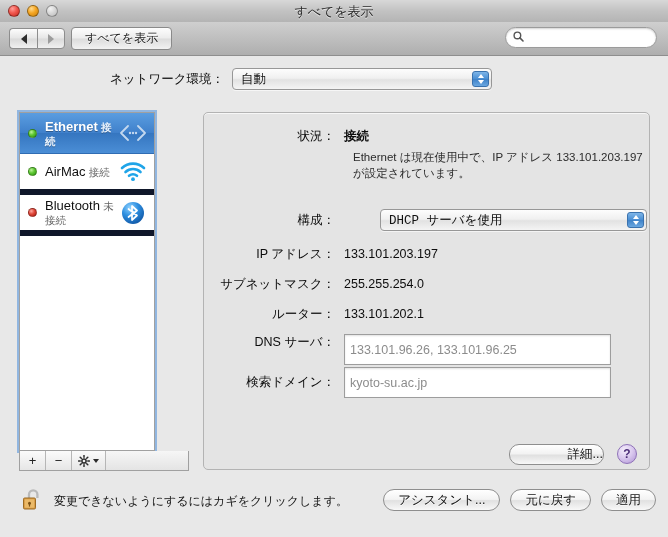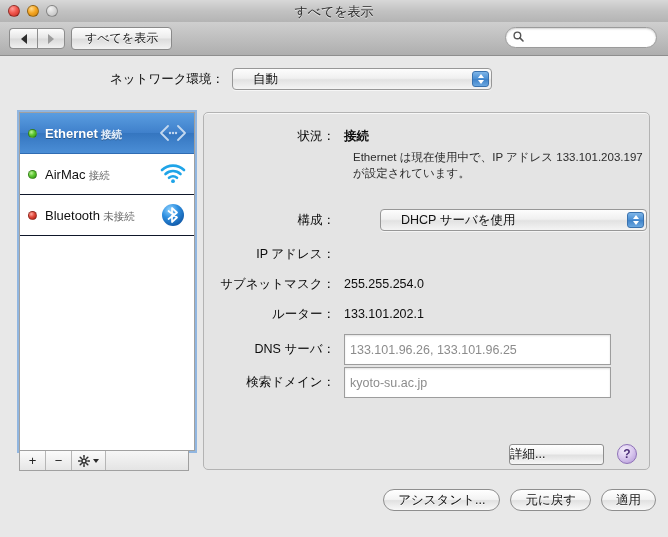--- a/index.html
+++ b/index.html
@@ -168,24 +168,25 @@
   }
   .popup {
     position: relative;
     height: 22px;
     background: linear-gradient(to bottom, #fdfdfd 0%, #f0f0f0 46%, #e2e2e2 54%, #f4f4f4 100%);
     border: 1px solid #979797;
     border-radius: 4px;
     box-sizing: border-box;
     display: flex;
     align-items: center;
-    padding-left: 20px;
+    padding-left: 8px;
     font-size: 12.5px;
     color: #111;
     box-shadow: 0 1px 0 rgba(255,255,255,0.6);
+    font-family: Liberation Mono, monospace;
   }
   .popup .stepper {
     position: absolute;
     right: 2px; top: 2px;
     width: 17px; height: 16px;
     border-radius: 3px;
     background: linear-gradient(to bottom, #7eb5e8 0%, #4a8fd4 48%, #3f82c8 52%, #6aa7e0 100%);
     border: 1px solid #3a72ae;
     box-sizing: border-box;
     display: flex;
@@ -207,35 +208,35 @@
     border-top: 4px solid #fff;
   }
   #location-popup {
     width: 260px;
   }
 
   
   .sidebar {
     position: absolute;
     left: 19px; top: 112px;
-    width: 176px; height: 339px;
+    width: 136px; height: 339px;
     background: #fff;
     border: 1px solid #a0a0a0;
     box-sizing: border-box;
     box-shadow: 0 0 0 2px rgba(116,166,222,0.75);
     overflow: hidden;
   }
   .svc {
     position: relative;
     height: 41px;
     display: flex;
     align-items: center;
     padding: 0 7px 0 8px;
     box-sizing: border-box;
-    border-bottom: 1px solid #0f172a;
+    border-bottom: 6px solid #0f172a;
   }
   .svc.selected {
     background: linear-gradient(to bottom, #5a9de0 0%, #3f80cb 50%, #3576c0 51%, #4b8ed6 100%);
     border-bottom: 1px solid #2f6cb3;
   }
   .dot {
     width: 9px; height: 9px;
     border-radius: 50%;
     flex: none;
     border: 1px solid rgba(0,0,0,0.28);
@@ -373,25 +374,25 @@
   }
   #config-popup {
     width: 267px;
   }
   .advanced-btn {
     position: absolute;
     left: 305px; top: 331px;
     width: 95px; height: 21px;
     background: linear-gradient(to bottom, #ffffff 0%, #f2f2f2 47%, #e0e0e0 53%, #f7f7f7 100%);
     border: 1px solid #8e8e8e;
-    border-radius: 3px;
-    box-sizing: border-box;
-    display: flex;
-    align-items: center;
-    justify-content: flex-start;
+    border-radius: 10px;
+    box-sizing: border-box;
+    display: flex;
+    align-items: center;
+    justify-content: flex-end;
     font-size: 12.5px;
     color: #121212;
     text-shadow: 0 1px 0 rgba(255,255,255,0.8);
   }
   .help-btn {
     position: absolute;
     left: 413px; top: 331px;
     width: 20px; height: 20px;
     border-radius: 50%;
     background: radial-gradient(circle at 36% 28%, #f4edfb 0%, #d9c8ee 48%, #ae92d4 100%);
@@ -585,33 +586,34 @@
         <span>DHCP サーバを使用</span>
         <span class="stepper">
           <span class="tri-up"></span>
             <span class="tri-dn"></span>
         </span>
       </div>
     </div>
 
     <div class="frow" style="top:133px;">
       <div class="flabel">IP アドレス：</div>
+      <div class="fvalue">133.101.203.197</div>
     </div>
 
     <div class="frow" style="top:163px;">
       <div class="flabel">サブネットマスク：</div>
       <div class="fvalue">255.255.254.0</div>
     </div>
 
     <div class="frow" style="top:193px;">
       <div class="flabel">ルーター：</div>
       <div class="fvalue">133.101.202.1</div>
     </div>
 
-    <div class="frow" style="top:221px; align-items:center;">
+    <div class="frow" style="top:221px; align-items:flex-start;">
       <div class="flabel">DNS サーバ：</div>
       <div class="textfield">
         <input type="text" value="133.101.96.26, 133.101.96.25" style="">
       </div>
     </div>
 
     <div class="frow" style="top:254px; align-items:center;">
       <div class="flabel">検索ドメイン：</div>
       <div class="textfield">
         <input type="text" value="kyoto-su.ac.jp" style="">
@@ -619,20 +621,32 @@
     </div>
 
     <div class="advanced-btn">
       <span>詳細...</span>
     </div>
     <div class="help-btn">
       <span>?</span>
     </div>
   </div>
 
+  <div class="lock-row">
+    <span>
+      <svg width="22" height="26" viewBox="0 0 22 26">
+        <path d="M7 11 L7 7.5 A4.2 4.2 0 0 1 15.4 7.5 L15.4 11" fill="none" stroke="#b9b9b9" stroke-width="2.3"></path>
+        <rect x="1.5" y="11" width="12" height="11" rx="1.2" fill="#d79a45" stroke="#9b6a22" stroke-width="1"></rect>
+        <rect x="2.8" y="12.2" width="9.4" height="8.6" rx="0.8" fill="#eab968"></rect>
+        <circle cx="7.5" cy="16.2" r="1.5" fill="#7d5316"></circle>
+        <rect x="6.9" y="16.2" width="1.2" height="3.4" fill="#7d5316"></rect>
+      </svg>
+    </span>
+    <span class="lock-text">変更できないようにするにはカギをクリックします。</span>
+  </div>
 
   <div class="bottom-buttons">
     <div class="capsule">
       <span>アシスタント...</span>
     </div>
     <div class="capsule">
       <span>元に戻す</span>
     </div>
     <div class="capsule">
       <span>適用</span>

